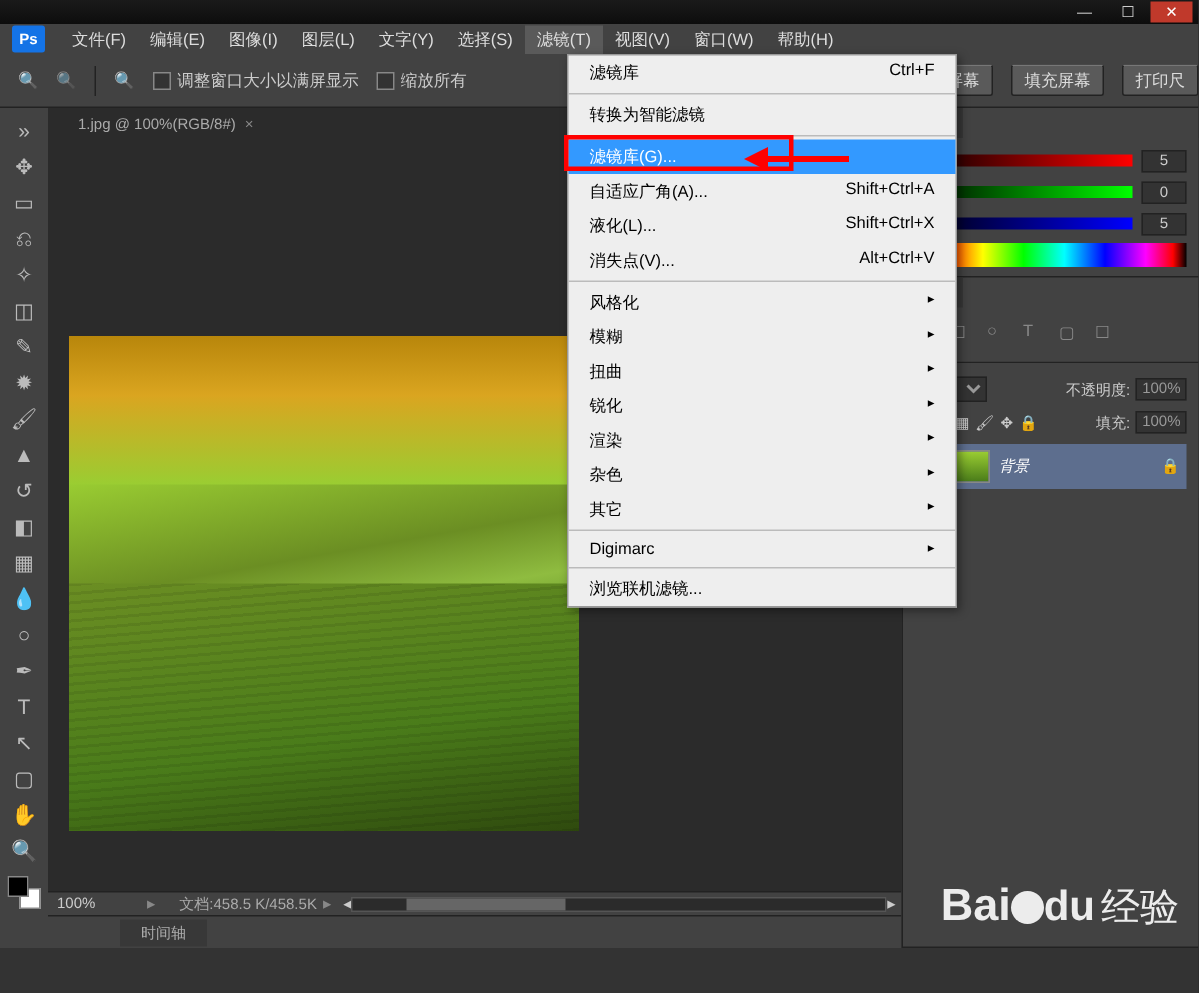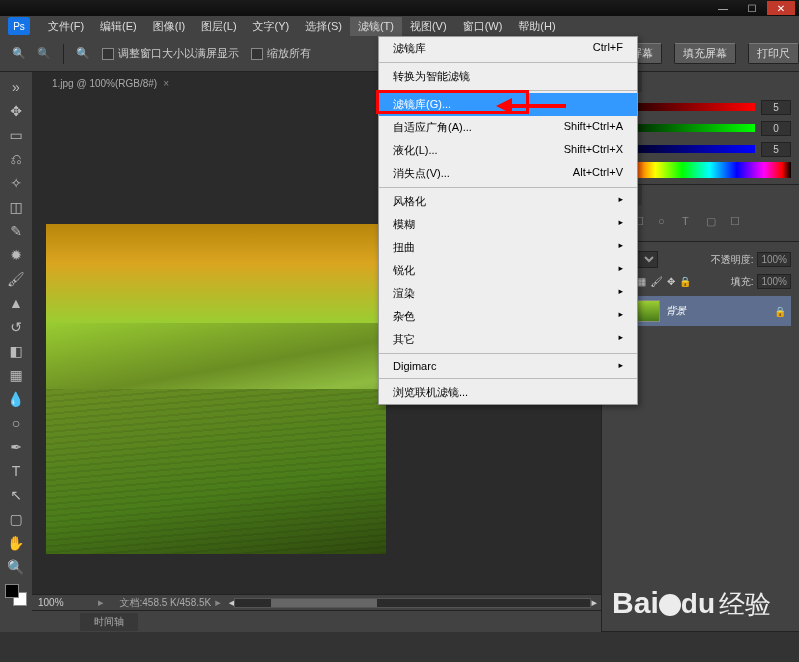--- a/index.html
+++ b/index.html
@@ -3,21 +3,21 @@
 <meta charset="utf-8">
 <style>
 * { margin: 0; padding: 0; box-sizing: border-box; font-family: "Microsoft YaHei", sans-serif; }
 body { background: #333; width: 799px; height: 662px; overflow: hidden; position: relative; color: #ccc; font-size: 11px; }
 
 .titlebar { height: 16px; background: linear-gradient(#1a1a1a, #0d0d0d); display: flex; justify-content: flex-end; align-items: center; padding-right: 4px; }
 .titlebar-btn { width: 28px; height: 14px; margin-left: 1px; display: flex; align-items: center; justify-content: center; font-size: 10px; color: #ccc; }
 .titlebar-close { background: #c0392b; color: #fff; }
 
 .menubar { height: 20px; background: #424242; display: flex; align-items: center; padding-left: 8px; }
-.ps-logo { width: 22px; height: 18px; background: #1473e6; color: #fff; font-weight: normal; font-size: 10px; display: flex; align-items: center; justify-content: center; border-radius: 2px; margin-right: 10px; }
+.ps-logo { width: 22px; height: 18px; background: #1473e6; color: #fff; font-weight: bold; font-size: 10px; display: flex; align-items: center; justify-content: center; border-radius: 2px; margin-right: 10px; }
 .menu-item { padding: 2px 8px; color: #ddd; font-size: 11px; }
 .menu-item.active { background: #5a5a5a; }
 
 .options-bar { height: 36px; background: #424242; border-bottom: 1px solid #222; display: flex; align-items: center; padding-left: 12px; gap: 12px; }
 .checkbox-label { display: flex; align-items: center; gap: 4px; font-size: 11px; color: #ccc; }
 .checkbox { width: 12px; height: 12px; border: 1px solid #888; background: #333; }
 .opt-btn { background: #5a5a5a; border: 1px solid #222; border-top-color: #777; padding: 2px 8px; color: #ddd; font-size: 11px; border-radius: 2px; }
 
 .main-area { display: flex; height: 560px; }
 
@@ -64,21 +64,21 @@
 
 .dropdown-menu { position: absolute; left: 378px; top: 36px; width: 260px; background: #eeeeee; border: 1px solid #999; box-shadow: 2px 2px 6px rgba(0,0,0,0.4); z-index: 100; }
 .dd-item { display: flex; justify-content: space-between; padding: 4px 14px; color: #000; font-size: 11px; }
 .dd-item.highlighted { background: #3399ff; color: #fff; }
 .dd-sep { height: 1px; background: #bbb; margin: 2px 0; }
 .dd-arrow::after { content: "▸"; font-size: 9px; }
 
 .highlight-box { position: absolute; left: 376px; top: 90px; width: 153px; height: 24px; border: 3px solid #ff0000; z-index: 101; pointer-events: none; }
 .red-arrow { position: absolute; left: 496px; top: 96px; z-index: 102; }
 
-.watermark { position: absolute; right: 28px; bottom: 40px; text-align: center; z-index: 200; }
+.watermark { position: absolute; right: 13px; bottom: 40px; text-align: center; z-index: 200; }
 .wm-logo { font-size: 30px; color: #fff; font-weight: bold; opacity: 0.9; }
 .wm-logo .paw { display:inline-block; width:22px; height:22px; background:#fff; border-radius:50%; position:relative; top:3px;}
 .wm-sub { font-size: 12px; color: #ddd; opacity: 0.85; margin-top: 2px;}
 .wm-exp { font-size:26px; color:#fff; font-weight:normal; margin-left:4px;}
 
 .fgbg { width:22px; height:22px; position:relative; margin-top:4px;}
 .fgbg .bg{position:absolute; right:0; bottom:0; width:14px; height:14px; background:#fff; border:1px solid #888;}
 .fgbg .fg{position:absolute; left:0; top:0; width:14px; height:14px; background:#000; border:1px solid #888;}
 </style>
 </head>

